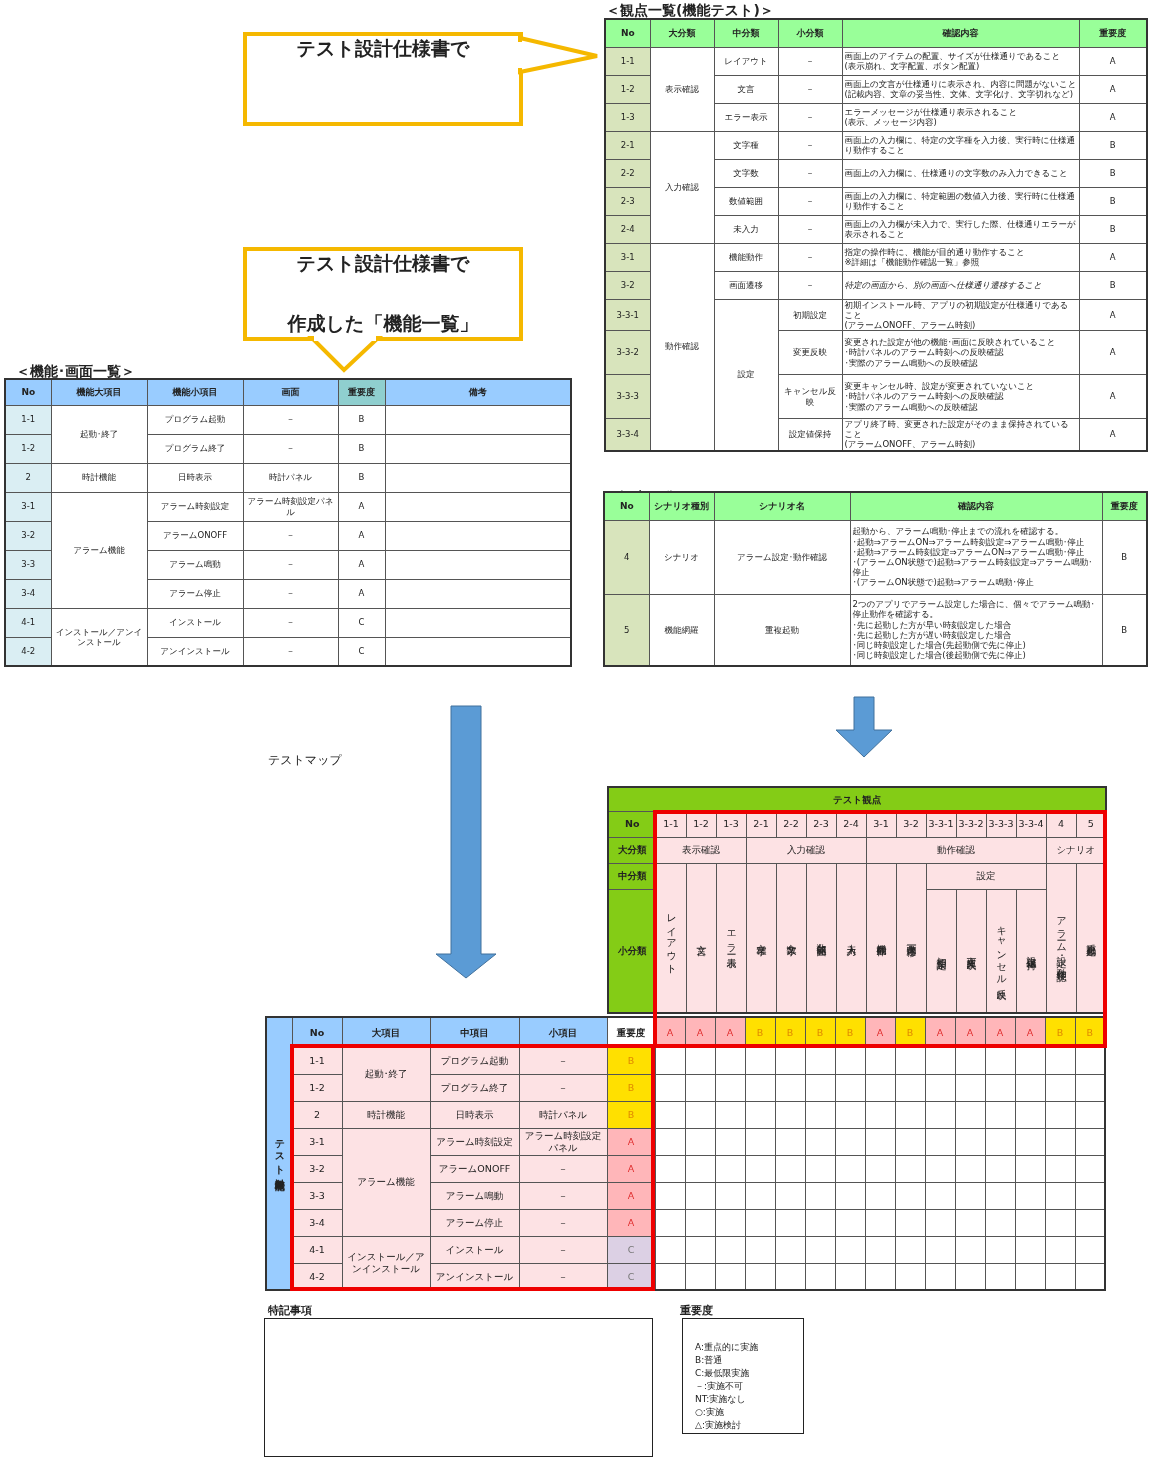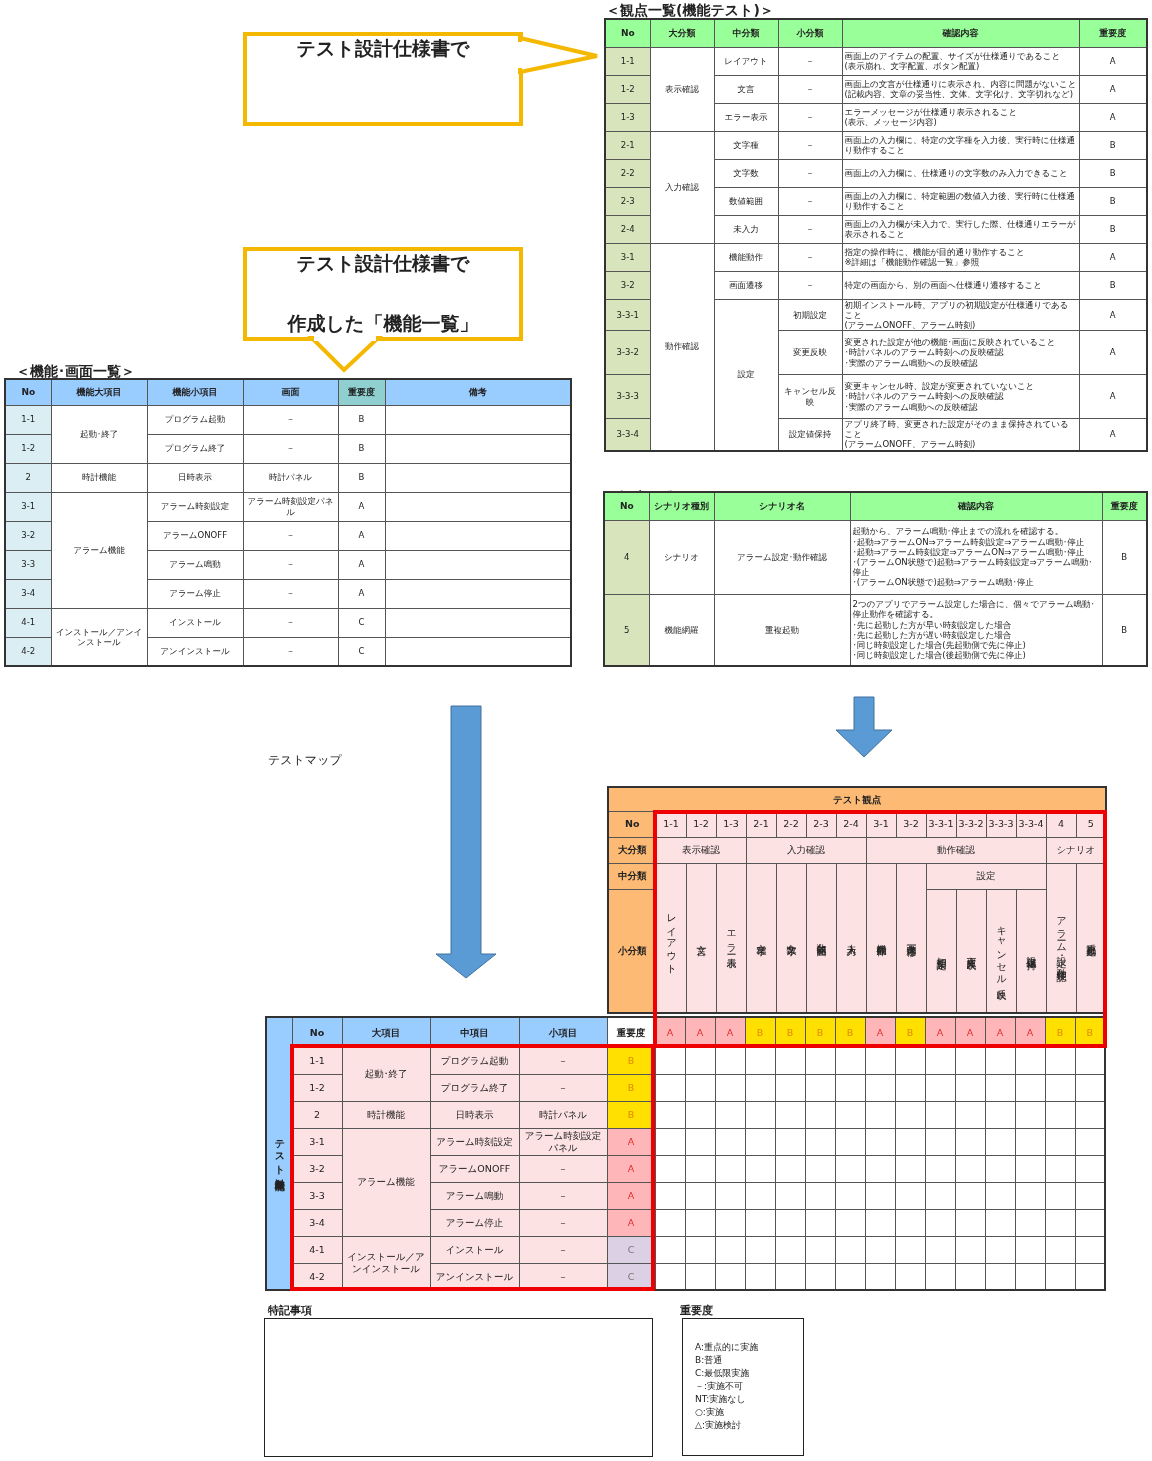--- a/index.html
+++ b/index.html
@@ -23,21 +23,21 @@
   .g-head th { background: #99ff99; font-weight: bold; height: 28px; font-size: 9px; }
   .g-no { background: #d8e4bc; }
 
   
   .b-head th { background: #99ccff; font-weight: bold; height: 26px; font-size: 9px; }
   .b-head th.teal { background: #8fcfcf; }
   .b-no { background: #daeef3; }
 
   
   .map td { font-size: 9.5px; }
-  .gr { background: #fdba74; font-weight: bold; font-size: 10.5px; }
+  .gr { background: #84cc16; font-weight: bold; font-size: 10.5px; }
   .pk { background: #fde2e4; }
   .bl { background: #99ccff; font-weight: bold; font-size: 10px; }
   .impA { background: #ffb6b9; color: #e03030; }
   .impB { background: #ffe000; color: #e08a00; }
   .impC { background: #dcd0e4; color: #777; }
   .vert { writing-mode: vertical-rl; text-orientation: upright; letter-spacing: 1px;
           font-size: 10px; margin: 0 auto; }
   .redbox { position: absolute; border: 4px solid #ee0000; pointer-events: none; }
 
   .legend-box { border: 1.5px solid #222; }
@@ -234,21 +234,21 @@
         <td>機能動作</td>
         <td>－</td>
         <td class="left" style="white-space: pre-line;">指定の操作時に、機能が目的通り動作すること
 ※詳細は「機能動作確認一覧」参照</td>
         <td>A</td>
       </tr>
       <tr style="height: 28px;">
         <td class="g-no">3-2</td>
         <td>画面遷移</td>
         <td>－</td>
-        <td class="left" style="white-space: pre-line;">特定の画面から、別の画面へ仕様通り遷移すること</td>
+        <td class="left" style="white-space: pre-line; font-style: italic;">特定の画面から、別の画面へ仕様通り遷移すること</td>
         <td>B</td>
       </tr>
       <tr style="height: 28px;">
         <td class="g-no">3-3-1</td>
         <td rowspan="4">設定</td>
         <td>初期設定</td>
         <td class="left" style="white-space: pre-line;">初期インストール時、アプリの初期設定が仕様通りであること
 (アラームONOFF、アラーム時刻)</td>
         <td>A</td>
       </tr>
@@ -681,21 +681,21 @@
 </table>
 
 <div class="redbox" style="left:653px;top:810px;width:454px;height:238px;"></div>
 <div class="redbox" style="left:290px;top:1044px;width:365px;height:247px;"></div>
 
 <div class="abs caption" style="left:268px;top:1303px;font-size:11px;">特記事項</div>
 <div class="abs legend-box" style="left:264px;top:1318px;width:389px;height:139px;">
   <span></span>
 </div>
 <div class="abs caption" style="left:680px;top:1303px;font-size:11px;">重要度</div>
-<div class="abs legend-box" style="left:682px;top:1318px;width:122px;height:138px;padding:22px 0 0 12px;font-size:9px;line-height:13px;">
+<div class="abs legend-box" style="left:682px;top:1318px;width:122px;height:116px;padding:22px 0 0 12px;font-size:9px;line-height:13px;">
   <div>A:重点的に実施</div>
   <div>B:普通</div>
   <div>C:最低限実施</div>
   <div>－:実施不可</div>
   <div>NT:実施なし</div>
   <div>○:実施</div>
   <div>△:実施検討</div>
 </div>
 
 </body></html>

